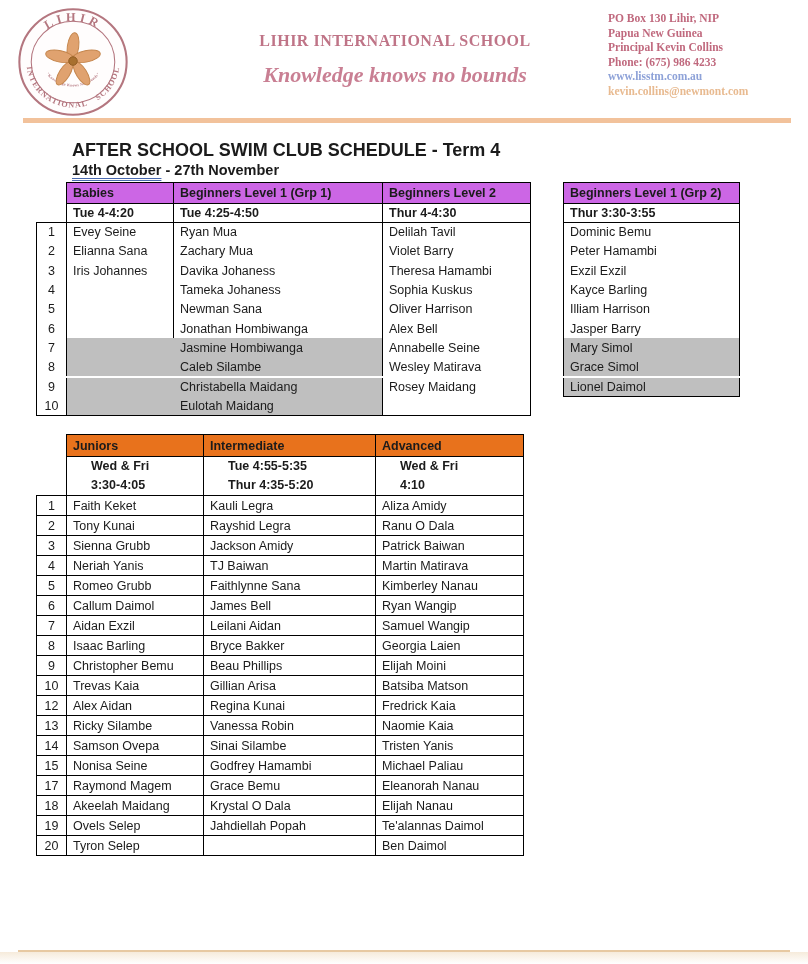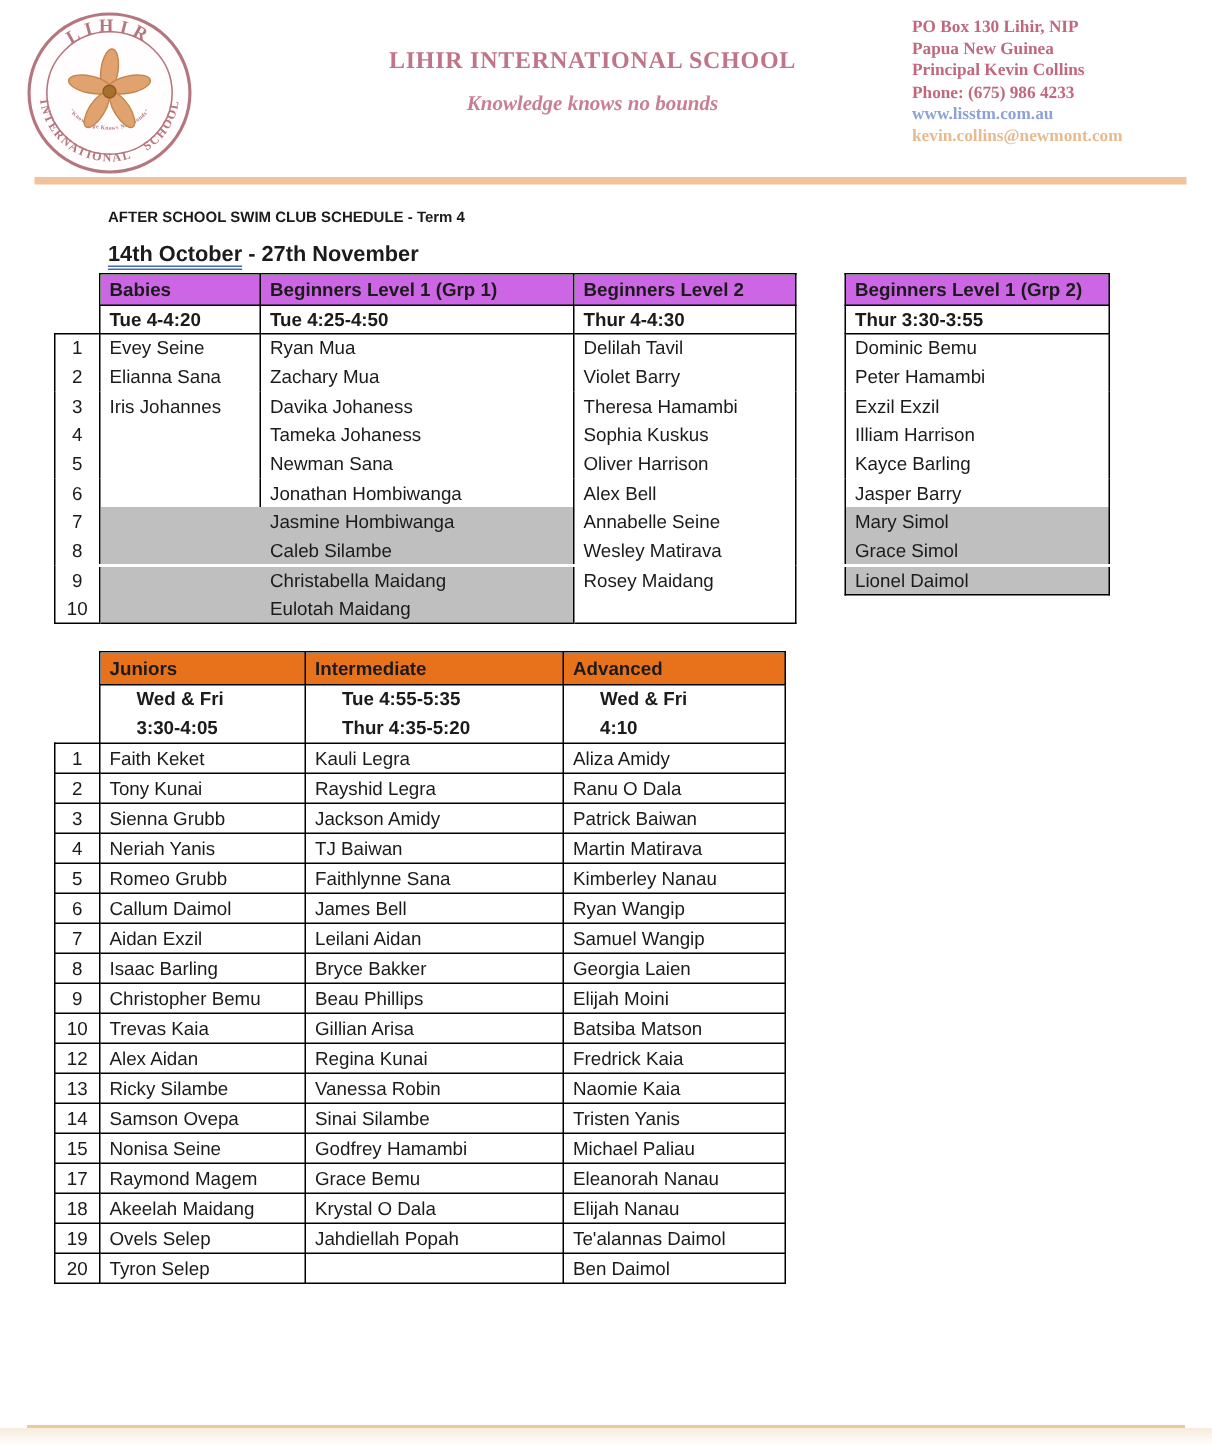--- a/index.html
+++ b/index.html
@@ -15,31 +15,31 @@
   }
   *{box-sizing:border-box;margin:0;padding:0;}
   body{background:#fff;font-family:"Liberation Sans",sans-serif;color:var(--ink);}
   .page{position:relative;width:808px;height:964px;background:#fff;overflow:hidden;}
 
   
   .logo{position:absolute;left:16px;top:6px;width:114px;height:112px;}
   .school-name{position:absolute;left:160px;top:32px;width:470px;text-align:center;
     font-family:"Liberation Serif",serif;font-weight:bold;font-size:16px;color:#BF7487;letter-spacing:.5px;}
   .tagline{position:absolute;left:160px;top:62px;width:470px;text-align:center;
-    font-family:"Liberation Serif",serif;font-weight:bold;font-style:italic;font-size:14px;color:#C97F93;}
+    font-family:"Liberation Serif",serif;font-weight:bold;font-style:italic;font-size:22px;color:#C97F93;}
   .contact{position:absolute;left:608px;top:11px;width:195px;
     font-family:"Liberation Serif",serif;font-weight:bold;font-size:11.5px;line-height:14.6px;color:var(--rose);}
   .contact .link{color:var(--link);}
   .contact .email{color:var(--email);}
   .rule-top{position:absolute;left:23px;top:118px;width:768px;height:5px;background:var(--rule);}
   .rule-bottom{position:absolute;left:18px;top:950px;width:772px;height:2px;background:#E7C9A2;}
   .rule-bottom-fade{position:absolute;left:0;top:952px;width:808px;height:12px;background:linear-gradient(#F6EBDB,#ffffff);}
 
   
-  .doc-title{position:absolute;left:72px;top:140px;font-size:10px;font-weight:bold;}
+  .doc-title{position:absolute;left:72px;top:140px;font-size:18px;font-weight:bold;}
   .doc-dates{position:absolute;left:72px;top:162px;font-size:14.5px;font-weight:bold;}
   .u2{text-decoration:underline double;text-decoration-color:#4a6ab0;text-underline-offset:3px;text-align:center;}
 
   
   table{border-collapse:collapse;table-layout:fixed;}
   td,th{font-size:12.5px;overflow:hidden;white-space:nowrap;vertical-align:middle;font-weight:normal;}
   .padL{padding-left:6px;text-align:left;}
 
   
   .t1{position:absolute;left:36px;top:182px;}
@@ -219,24 +219,24 @@
         <tr class="data first">
           <td class="name padL last">Dominic Bemu</td>
         </tr>
         <tr class="data">
           <td class="name padL last">Peter Hamambi</td>
         </tr>
         <tr class="data">
           <td class="name padL last">Exzil Exzil</td>
         </tr>
         <tr class="data">
+          <td class="name padL last">Kayce Barling</td>
+        </tr>
+        <tr class="data">
           <td class="name padL last">Illiam Harrison</td>
-        </tr>
-        <tr class="data">
-          <td class="name padL last">Kayce Barling</td>
         </tr>
         <tr class="data">
           <td class="name padL last">Jasper Barry</td>
         </tr>
         <tr class="data">
           <td class="name padL last gray">Mary Simol</td>
         </tr>
         <tr class="data">
           <td class="name padL last gray wl">Grace Simol</td>
         </tr>

